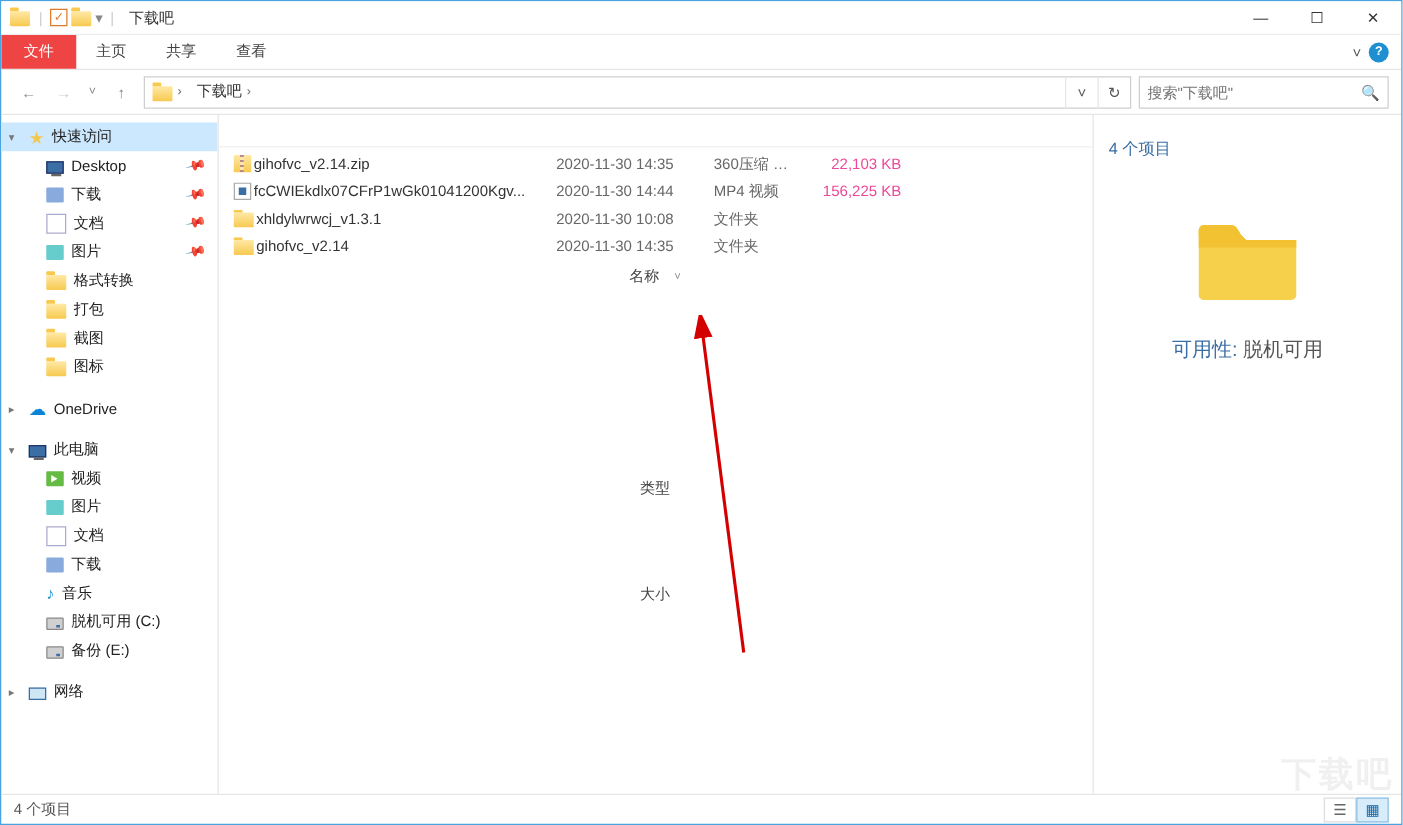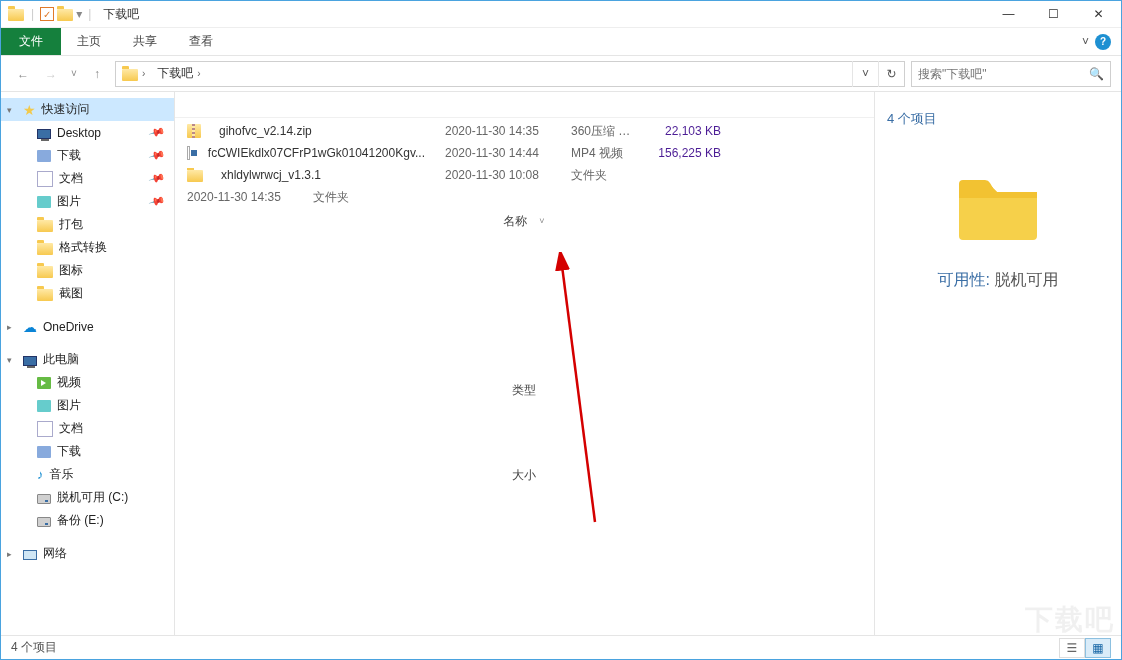--- a/index.html
+++ b/index.html
@@ -10,21 +10,21 @@
   .titlebar .qat { display: flex; align-items: center; gap: 2px; padding-left: 6px; }
   .titlebar .folder-ico { width: 18px; height: 18px; display: inline-flex; align-items: center; justify-content: center; }
   .titlebar .sep { color: #ccc; margin: 0 4px; }
   .titlebar .chk { width: 14px; height: 14px; border: 1px solid #e07a2a; display: inline-flex; align-items: center; justify-content: center; color: #e07a2a; font-size: 10px; }
   .titlebar .wtitle { margin-left: 8px; font-size: 12px; color: #333; }
   .titlebar .spacer { flex: 1; }
   .winbtn { width: 45px; height: 27px; display: inline-flex; align-items: center; justify-content: center; color: #333; }
 
   
   .ribbon { height: 28px; display: flex; align-items: stretch; border-bottom: 1px solid #e5e5e5; }
-  .ribbon .file-tab { background: #15803d; color: #fff; padding: 0 18px; display: flex; align-items: center; font-family: Liberation Mono, monospace; }
+  .ribbon .file-tab { background: #ef4444; color: #fff; padding: 0 18px; display: flex; align-items: center; font-family: Liberation Mono, monospace; }
   .ribbon .tab { padding: 0 16px; display: flex; align-items: center; color: #444; }
   .ribbon .spacer { flex: 1; }
   .ribbon .rib-right { display: flex; align-items: center; gap: 6px; padding-right: 10px; color: #555; }
   .help-icon { width: 16px; height: 16px; border-radius: 50%; background: #1e90d2; color: #fff; display: inline-flex; align-items: center; justify-content: center; font-size: 10px; font-weight: bold; }
 
   
   .navrow { height: 36px; display: flex; align-items: center; gap: 6px; padding: 4px 10px; border-bottom: 1px solid #e5e5e5; }
   .nav-arrows { display: flex; align-items: center; gap: 4px; color: #888; }
   .nav-arrow { width: 24px; height: 24px; display: inline-flex; align-items: center; justify-content: center; }
   .addrbar { flex: 1; height: 26px; border: 1px solid #cfcfcf; display: flex; align-items: center; background: #fff; }
@@ -51,24 +51,24 @@
   .col { padding: 0 10px; display: flex; align-items: center; gap: 6px; height: 100%; border-right: 1px solid transparent; }
   .col.name { flex: 0 0 258px; }
   .col.date { flex: 0 0 126px; }
   .col.type { flex: 0 0 80px; }
   .col.size { flex: 0 0 90px; justify-content: flex-end; }
   .sort-ind { color: #888; font-size: 9px; }
 
   .rows { padding-top: 2px; padding-left: 2px; }
   .row { display: flex; height: 22px; align-items: center; }
   .cell { padding: 0 10px; white-space: nowrap; overflow: hidden; text-overflow: ellipsis; color: #333; }
-  .cell.name { flex: 0 0 258px; display: flex; align-items: center; gap: 18px; }
+  .cell.name { flex: 0 0 258px; display: flex; align-items: center; gap: 2px; }
   .cell.date { flex: 0 0 126px; color: #666; }
   .cell.type { flex: 0 0 80px; color: #666; }
-  .cell.size { flex: 0 0 90px; text-align: right; color: #4c1d95; }
+  .cell.size { flex: 0 0 90px; text-align: right; color: #ec4899; }
 
   .preview { width: 246px; padding: 18px 12px; display: flex; flex-direction: column; align-items: center; color: #333; }
   .preview h4 { align-self: flex-start; font-weight: normal; font-size: 13px; color: #3a6ea5; margin-bottom: 40px; }
   .big-folder { width: 90px; height: 76px; position: relative; margin-bottom: 26px; }
   .avail { font-size: 16px; color: #555; }
   .avail .lbl { color: #3a6ea5; }
 
   
   .status { height: 24px; border-top: 1px solid #e5e5e5; display: flex; align-items: center; padding: 0 10px; color: #555; justify-content: space-between; }
   .status .views { display: flex; gap: 0; }
@@ -194,33 +194,33 @@
         <span>文档</span>
         <span class="pin">📌</span>
       </div>
     <div class="side-item sub">
         <span class="ico ico-pic"></span>
         <span>图片</span>
         <span class="pin">📌</span>
       </div>
     <div class="side-item sub">
         <span class="ico ico-folder"></span>
+        <span>格式转换</span>
+      </div>
+    <div class="side-item sub">
+        <span class="ico ico-folder"></span>
         <span>打包</span>
       </div>
     <div class="side-item sub">
         <span class="ico ico-folder"></span>
-        <span>格式转换</span>
+        <span>截图</span>
       </div>
     <div class="side-item sub">
         <span class="ico ico-folder"></span>
         <span>图标</span>
-      </div>
-    <div class="side-item sub">
-        <span class="ico ico-folder"></span>
-        <span>截图</span>
       </div>
     <div class="side-sep"></div>
     <div class="side-item">
         <span class="disclosure">▸</span>
         <span class="ico-cloud">☁</span>
         <span>OneDrive</span>
       </div>
     <div class="side-sep"></div>
     <div class="side-item">
         <span class="disclosure">▾</span>
@@ -299,20 +299,24 @@
         <div class="row">
           <div class="cell name">
             <span class="ico ico-folder"></span>
             <span>xhldylwrwcj_v1.3.1</span>
           </div>
           <div class="cell date">2020-11-30 10:08</div>
           <div class="cell type">文件夹</div>
           <div class="cell size"></div>
         </div>
         <div class="row">
+          <div class="cell name">
+            <span class="ico ico-folder"></span>
+            <span>gihofvc_v2.14</span>
+          </div>
           <div class="cell date">2020-11-30 14:35</div>
           <div class="cell type">文件夹</div>
           <div class="cell size"></div>
         </div>
       </div>
 
     <svg class="arrow-annot" width="60" height="280">
       <defs>
           <marker id="ah" markerWidth="10" markerHeight="10" refX="5" refY="3" orient="auto">
             <path d="M0,0 L0,6 L9,3 z" fill="#d40000"></path>

